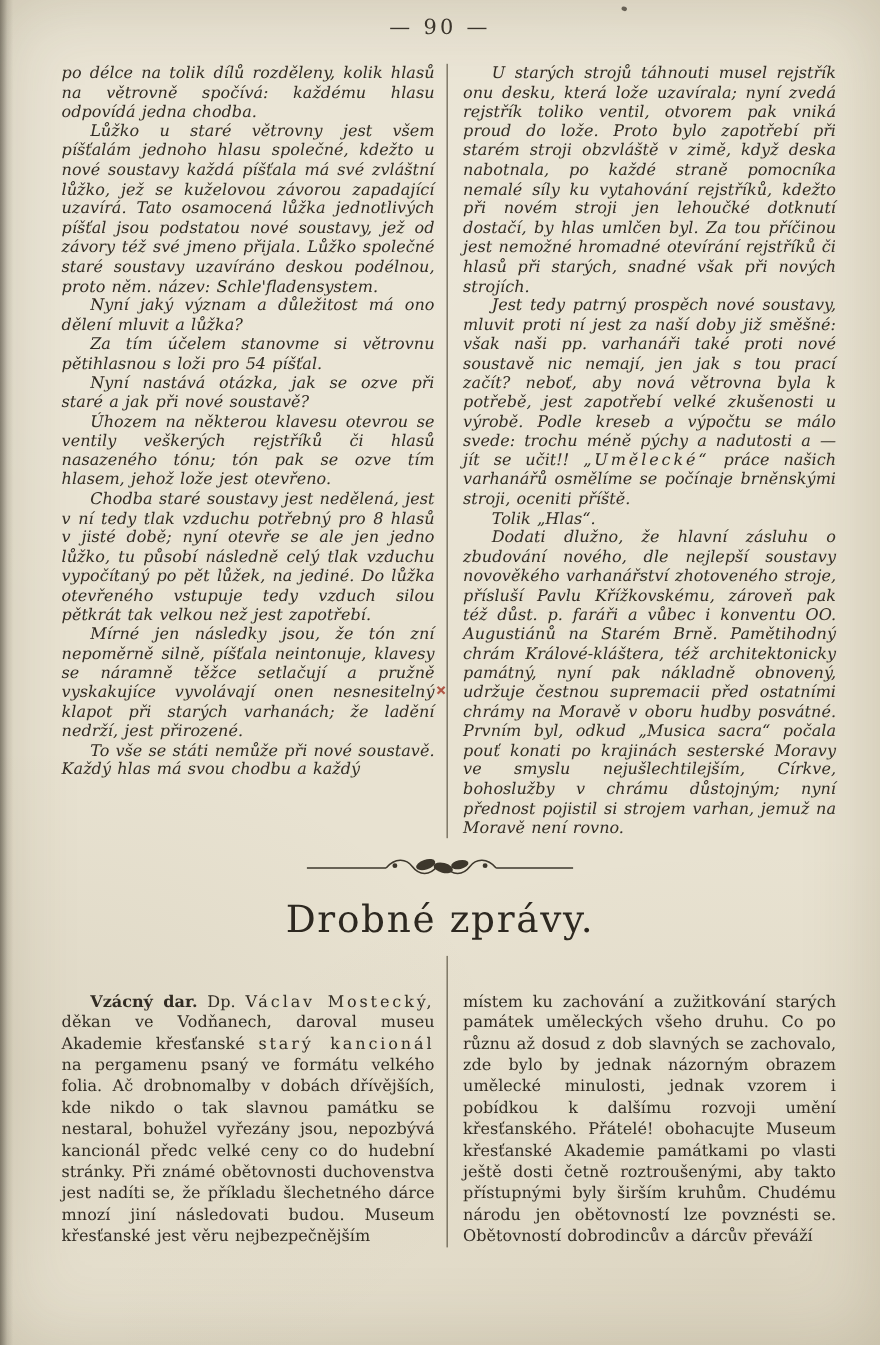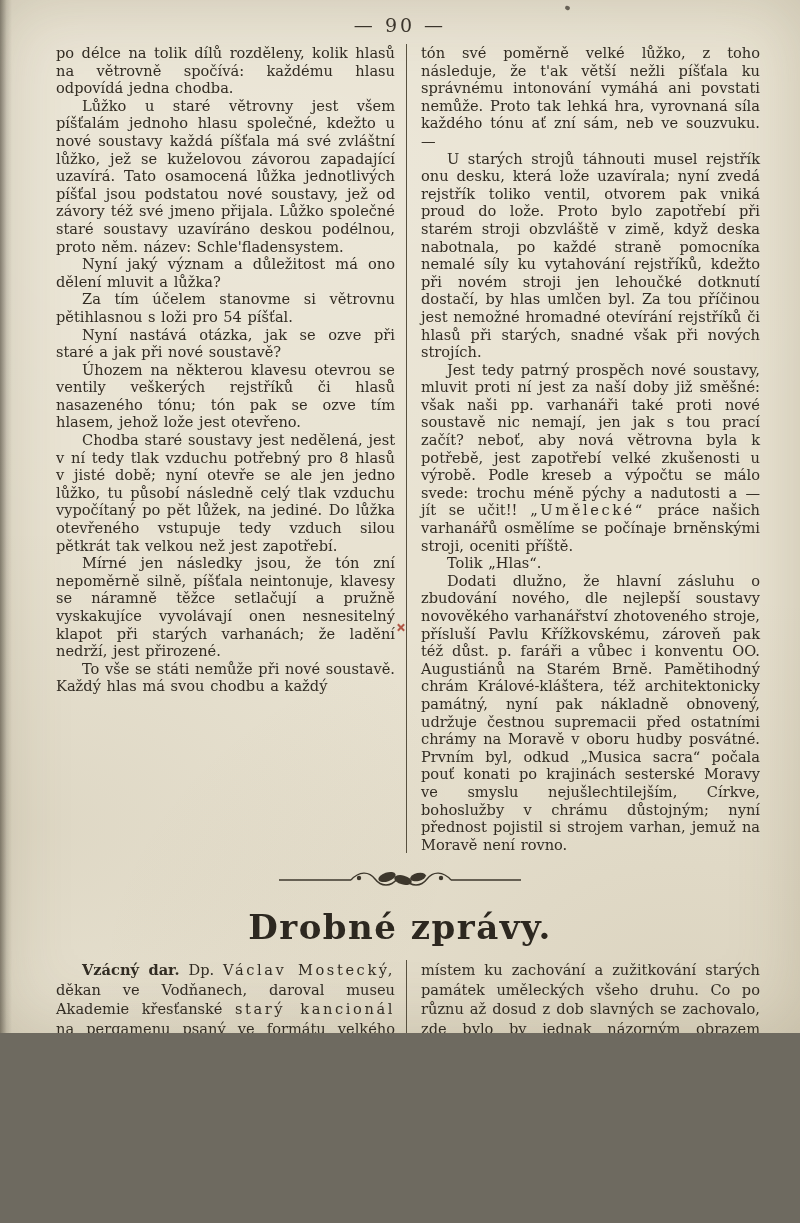--- a/index.html
+++ b/index.html
@@ -1,18 +1,18 @@
 <!DOCTYPE html>
 <html lang="cs"><head>
 <meta charset="utf-8">
 <style>
   html,body{margin:0;padding:0;background:#6e6a60;}
   .page{
     position:relative;
-    width:800px;height:1033px;
+    width:800px;height:1223px;
     margin:0 auto;
     overflow:hidden;
     background:
       radial-gradient(1100px 650px at 35% 18%, rgba(255,255,255,.16), transparent 60%),
       radial-gradient(900px 600px at 85% 95%, rgba(120,100,55,.10), transparent 65%),
       radial-gradient(700px 500px at 5% 80%, rgba(110,95,55,.08), transparent 60%),
       #e8e2d1;
     box-shadow: inset 0 0 70px rgba(95,80,45,.22);
     color:#322c23;
     font-family:"DejaVu Serif","Liberation Serif",serif;
@@ -40,52 +40,52 @@
     font-size:19px;
     letter-spacing:3px;
     color:#3a342b;
   }
 
   .cols{
     display:flex;
     align-items:stretch;
     padding:0 40px 0 56px;
   }
-  .cols.top{margin-top:8px;}
+  .cols.top{margin-top:22px;font-style:italic;}
   .cols.bottom{margin-top:13px;}
   .col{width:343px;}
   .col-gap{
     width:1px;background:#57503f;
     margin-left:11px;
     flex:0 0 1px;
   }
   .col-right{padding-left:14px;width:343px;}
 
   .para{
     margin:0;
     text-align:justify;
     text-indent:26px;
     font-size:14.6px;
     line-height:17.6px;
     word-spacing:1px;
   }
-  .bottom .para{line-height:19.4px;}
+  .bottom .para{line-height:19.4px;margin-top:32px;}
   .para.noindent{text-indent:0;}
   .seg-bold{font-weight:700;}
   .seg-spaced{letter-spacing:2.6px;}
 
   .divider{
     margin-top:15px;
     display:flex;justify-content:center;align-items:center;
   }
   .section-heading{
     margin-top:17px;
     text-align:center;
     font-size:34px;
-    font-weight:700;
+    font-weight:400;
     letter-spacing:1.5px;
     color:#2d2820;
   }
 </style>
 </head>
 <body>
 
 <div class="page">
 
   <div class="scan-edge"></div>
@@ -101,21 +101,20 @@
         <p class="para"><span>Nyní jaký význam a důležitost má ono dělení mluvit a lůžka?</span></p>
         <p class="para"><span>Za tím účelem stanovme si větrovnu pětihlasnou s loži pro 54 píšťal.</span></p>
         <p class="para"><span>Nyní nastává otázka, jak se ozve při staré a jak při nové soustavě?</span></p>
         <p class="para"><span>Úhozem na některou klavesu otevrou se ventily veškerých rejstříků či hlasů nasazeného tónu; tón pak se ozve tím hlasem, jehož lože jest otevřeno.</span></p>
         <p class="para"><span>Chodba staré soustavy jest nedělená, jest v ní tedy tlak vzduchu potřebný pro 8 hlasů v jisté době; nyní otevře se ale jen jedno lůžko, tu působí následně celý tlak vzduchu vypočítaný po pět lůžek, na jediné. Do lůžka otevřeného vstupuje tedy vzduch silou pětkrát tak velkou než jest zapotřebí.</span></p>
         <p class="para"><span>Mírné jen následky jsou, že tón zní nepoměrně silně, píšťala neintonuje, klavesy se náramně těžce setlačují a pružně vyskakujíce vyvolávají onen nesnesitelný klapot při starých varhanách; že ladění nedrží, jest přirozené.</span></p>
         <p class="para"><span>To vše se státi nemůže při nové soustavě. Každý hlas má svou chodbu a každý</span></p>
       </div>
     <div class="col-gap"></div>
     <div class="col col-right">
-        <p class="para noindent"><span>tón své poměrně velké lůžko, z toho následuje, že t'ak větší nežli píšťala ku správnému intonování vymáhá ani povstati nemůže. Proto tak lehká hra, vyrovnaná síla každého tónu ať zní sám, neb ve souzvuku. —</span></p>
         <p class="para"><span>U starých strojů táhnouti musel rejstřík onu desku, která lože uzavírala; nyní zvedá rejstřík toliko ventil, otvorem pak vniká proud do lože. Proto bylo zapotřebí při starém stroji obzvláště v zimě, když deska nabotnala, po každé straně pomocníka nemalé síly ku vytahování rejstříků, kdežto při novém stroji jen lehoučké dotknutí dostačí, by hlas umlčen byl. Za tou příčinou jest nemožné hromadné otevírání rejstříků či hlasů při starých, snadné však při nových strojích.</span></p>
         <p class="para"><span>Jest tedy patrný prospěch nové soustavy, mluvit proti ní jest za naší doby již směšné: však naši pp. varhanáři také proti nové soustavě nic nemají, jen jak s tou prací začít? neboť, aby nová větrovna byla k potřebě, jest zapotřebí velké zkušenosti u výrobě. Podle kreseb a výpočtu se málo svede: trochu méně pýchy a nadutosti a — jít se učit!! </span><span class="seg-spaced">„Umělecké“</span><span> práce našich varhanářů osmělíme se počínaje brněnskými stroji, oceniti příště.</span></p>
         <p class="para"><span>Tolik „Hlas“.</span></p>
         <p class="para"><span>Dodati dlužno, že hlavní zásluhu o zbudování nového, dle nejlepší soustavy novověkého varhanářství zhotoveného stroje, přísluší Pavlu Křížkovskému, zároveň pak též důst. p. faráři a vůbec i konventu OO. Augustiánů na Starém Brně. Pamětihodný chrám Králové-kláštera, též architektonicky památný, nyní pak nákladně obnovený, udržuje čestnou supremacii před ostatními chrámy na Moravě v oboru hudby posvátné. Prvním byl, odkud „Musica sacra“ počala pouť konati po krajinách sesterské Moravy ve smyslu nejušlechtilejším, Církve, bohoslužby v chrámu důstojným; nyní přednost pojistil si strojem varhan, jemuž na Moravě není rovno.</span></p>
       </div>
   </div>
 
   <div class="divider">
     <svg width="250" height="22" viewBox="0 0 250 22">
       <g stroke="#3d372c" fill="none" stroke-width="1.4">

